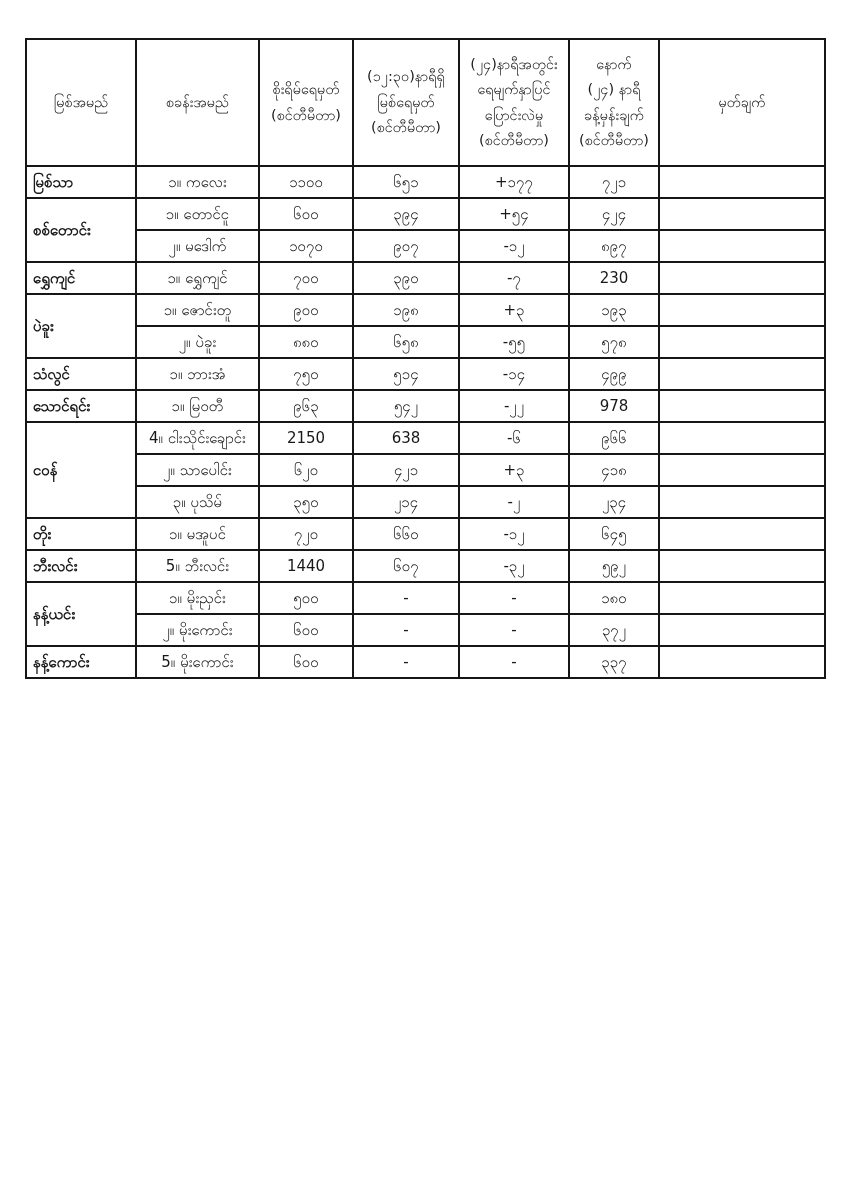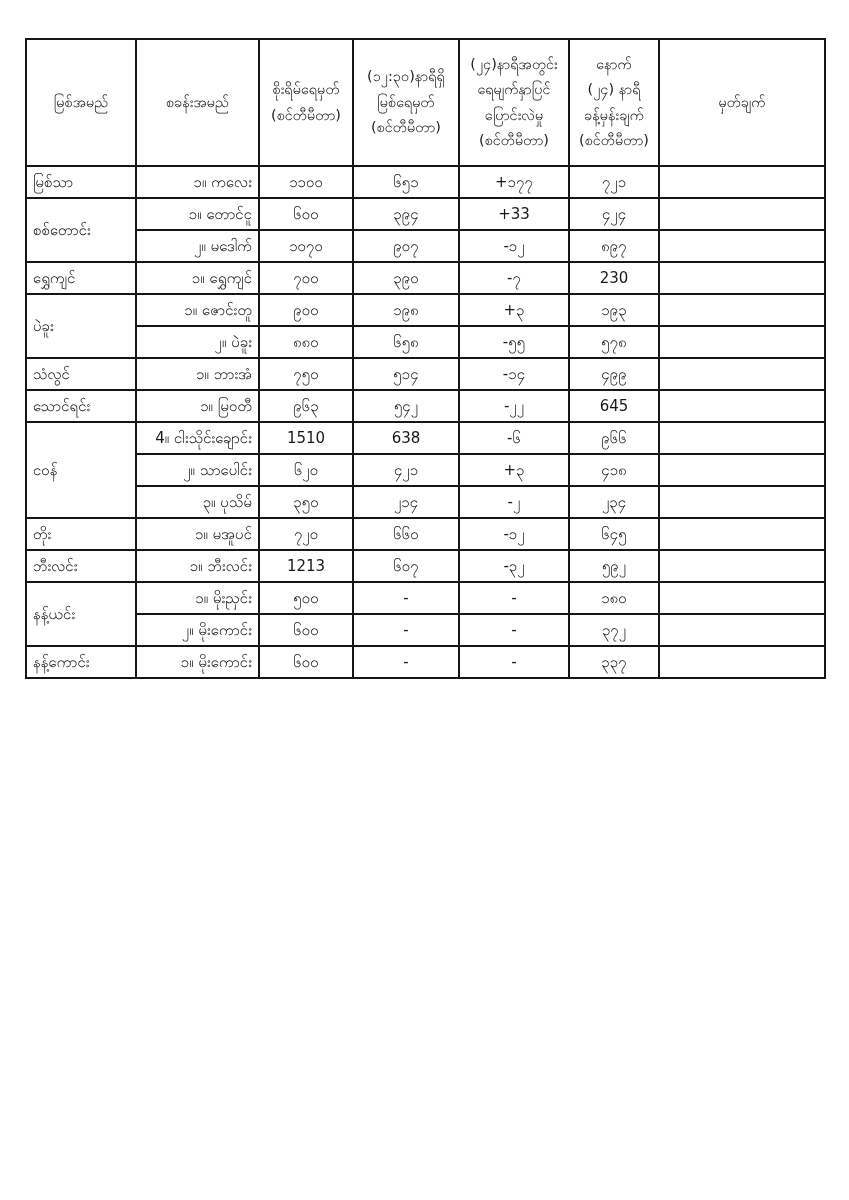--- a/index.html
+++ b/index.html
@@ -36,22 +36,22 @@
     height: 127px;
     padding: 3px 2px;
   }
   table.wl td {
     font-size: 15px;
     height: 32px;
     vertical-align: middle;
     padding: 2px 6px;
     line-height: 1.35;
   }
-  td.river   { text-align: left;  padding-left: 8px; }
-  td.station { text-align: right;  padding-left: 5px; }
+  td.river   { text-align: left;  padding-left: 8px; font-weight: bold; }
+  td.station { text-align: center;  padding-left: 5px; }
   td.num     { text-align: center; }
   td.remark  { text-align: center; }
 </style>
 </head>
 <body>
 
 <div class="page">
   <table class="wl">
     <colgroup>
       <col style="width:110px">
@@ -90,21 +90,21 @@
           <td class="num">၆၅၁</td>
           <td class="num">+၁၇၇</td>
           <td class="num">၇၂၁</td>
           <td class="remark"></td>
         </tr>
         <tr>
           <td class="river" rowspan="2">စစ်တောင်း</td>
           <td class="station">၁။ တောင်ငူ</td>
           <td class="num">၆၀၀</td>
           <td class="num">၃၉၄</td>
-          <td class="num">+33</td>
+          <td class="num">+၅၄</td>
           <td class="num">၄၂၄</td>
           <td class="remark"></td>
         </tr>
         <tr>
           <td class="station">၂။ မဒေါက်</td>
           <td class="num">၁၀၇၀</td>
           <td class="num">၉၀၇</td>
           <td class="num">-၁၂</td>
           <td class="num">၈၉၇</td>
           <td class="remark"></td>
@@ -143,27 +143,27 @@
           <td class="num">-၁၄</td>
           <td class="num">၄၉၉</td>
           <td class="remark"></td>
         </tr>
         <tr>
           <td class="river" rowspan="1">သောင်ရင်း</td>
           <td class="station">၁။ မြဝတီ</td>
           <td class="num">၉၆၃</td>
           <td class="num">၅၄၂</td>
           <td class="num">-၂၂</td>
-          <td class="num">645</td>
+          <td class="num">978</td>
           <td class="remark"></td>
         </tr>
         <tr>
           <td class="river" rowspan="3">ငဝန်</td>
           <td class="station">4။ ငါးသိုင်းချောင်း</td>
-          <td class="num">1510</td>
+          <td class="num">2150</td>
           <td class="num">638</td>
           <td class="num">-၆</td>
           <td class="num">၉၆၆</td>
           <td class="remark"></td>
         </tr>
         <tr>
           <td class="station">၂။ သာပေါင်း</td>
           <td class="num">၆၂၀</td>
           <td class="num">၄၂၁</td>
           <td class="num">+၃</td>
@@ -182,22 +182,22 @@
           <td class="river" rowspan="1">တိုး</td>
           <td class="station">၁။ မအူပင်</td>
           <td class="num">၇၂၀</td>
           <td class="num">၆၆၀</td>
           <td class="num">-၁၂</td>
           <td class="num">၆၄၅</td>
           <td class="remark"></td>
         </tr>
         <tr>
           <td class="river" rowspan="1">ဘီးလင်း</td>
-          <td class="station">၁။ ဘီးလင်း</td>
-          <td class="num">1213</td>
+          <td class="station">5။ ဘီးလင်း</td>
+          <td class="num">1440</td>
           <td class="num">၆၀၇</td>
           <td class="num">-၃၂</td>
           <td class="num">၅၉၂</td>
           <td class="remark"></td>
         </tr>
         <tr>
           <td class="river" rowspan="2">နန့်ယင်း</td>
           <td class="station">၁။ မိုးညှင်း</td>
           <td class="num">၅၀၀</td>
           <td class="num">-</td>
@@ -208,21 +208,21 @@
         <tr>
           <td class="station">၂။ မိုးကောင်း</td>
           <td class="num">၆၀၀</td>
           <td class="num">-</td>
           <td class="num">-</td>
           <td class="num">၃၇၂</td>
           <td class="remark"></td>
         </tr>
         <tr>
           <td class="river" rowspan="1">နန့်ကောင်း</td>
-          <td class="station">၁။ မိုးကောင်း</td>
+          <td class="station">5။ မိုးကောင်း</td>
           <td class="num">၆၀၀</td>
           <td class="num">-</td>
           <td class="num">-</td>
           <td class="num">၃၃၇</td>
           <td class="remark"></td>
         </tr>
       </tbody>
   </table>
 </div>
 

